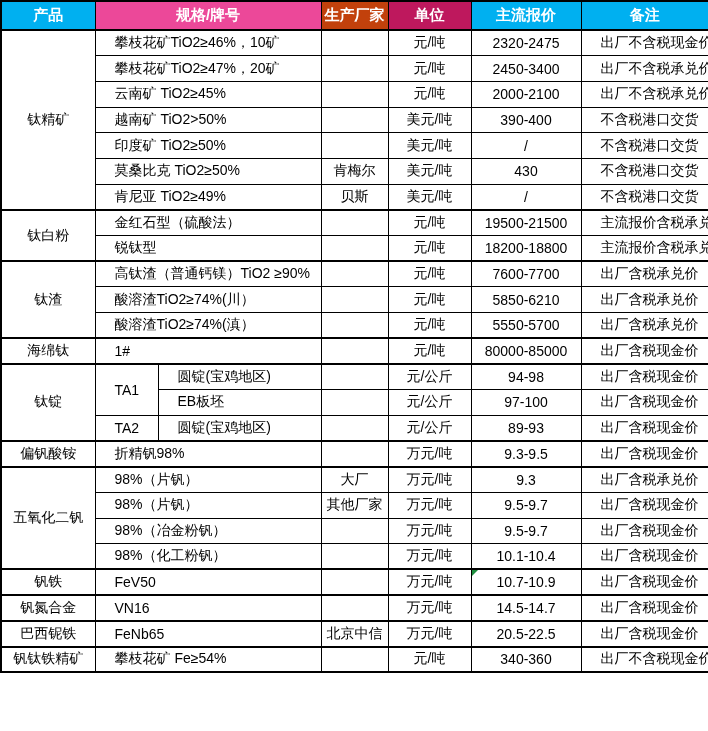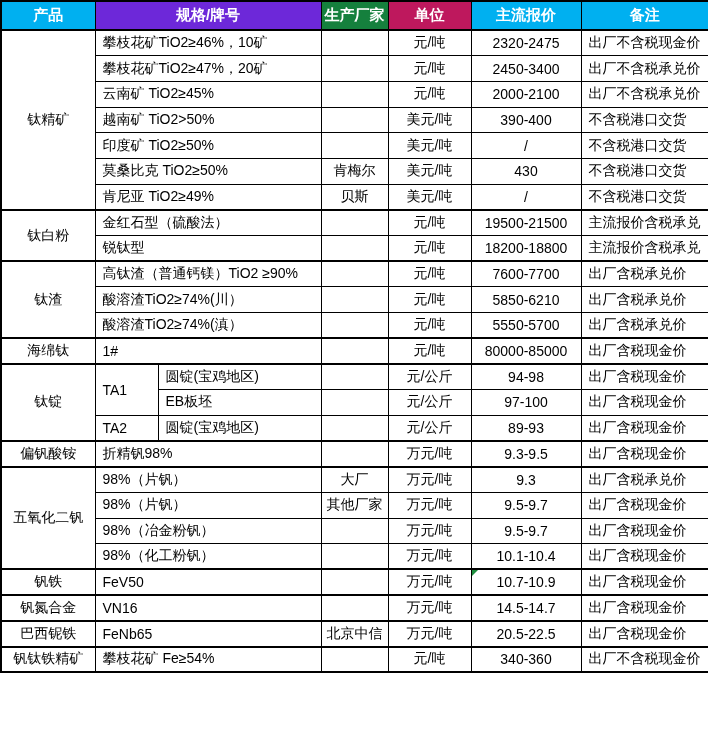--- a/index.html
+++ b/index.html
@@ -26,21 +26,21 @@
   thead tr { height: 29px; }
   thead th {
     font-size: 15px;
     font-weight: bold;
     text-align: center;
   }
   tbody tr { height: 25.7px; }
   tbody td { font-size: 14px; }
   tr.group-start td { border-top: 2px solid #000; }
   .ac { text-align: center; }
-  .al { text-align: left; padding-left: 7px; padding-right: 2px; }
+  .al { text-align: left; padding-left: 19px; padding-right: 2px; }
   .price-cell { position: relative; margin-top: 32px; }
   .flag {
     position: absolute;
     top: 0; left: 0;
     width: 0; height: 0;
     border-top: 6px solid #1E8E3E;
     border-right: 6px solid transparent;
   }
 </style>
 </head>
@@ -52,22 +52,22 @@
     <col style="width:63px">
     <col style="width:163px">
     <col style="width:67px">
     <col style="width:83px">
     <col style="width:110px">
     <col style="width:128px">
   </colgroup>
   <thead>
     <tr>
       <th style="background: rgb(0, 176, 240); color: rgb(255, 255, 255);">产品</th>
-      <th colspan="2" style="background: #6d28d9; color: rgb(255, 255, 255);">规格/牌号</th>
-      <th style="background: #15803d; color: rgb(255, 255, 255);">生产厂家</th>
+      <th colspan="2" style="background: #ec4899; color: rgb(255, 255, 255);">规格/牌号</th>
+      <th style="background: #c2410c; color: rgb(255, 255, 255);">生产厂家</th>
       <th style="background: #be185d; color: rgb(255, 255, 255);">单位</th>
       <th style="background: rgb(0, 176, 240); color: rgb(255, 255, 255); text-align: center;">主流报价</th>
       <th style="background: rgb(0, 176, 240); color: rgb(255, 255, 255); margin-left: 38px;">备注</th>
     </tr>
   </thead>
   <tbody>
       <tr class="group-start">
         <td class="ac" rowspan="7">钛精矿</td>
         <td class="al" colspan="2">攀枝花矿TiO2≥46%，10矿</td>
         <td class="ac"></td>

